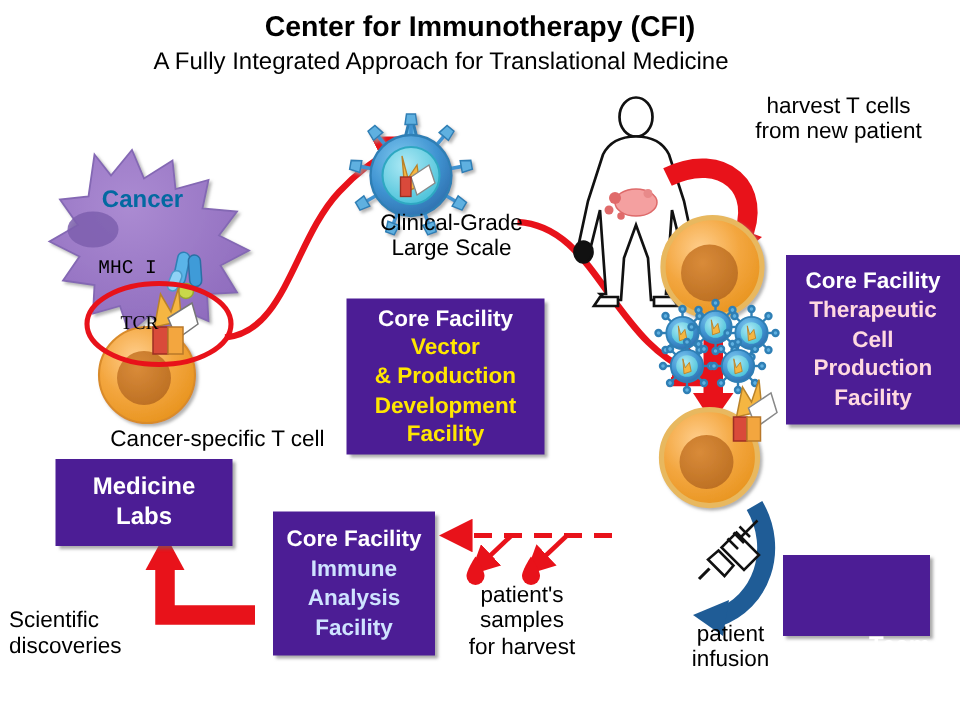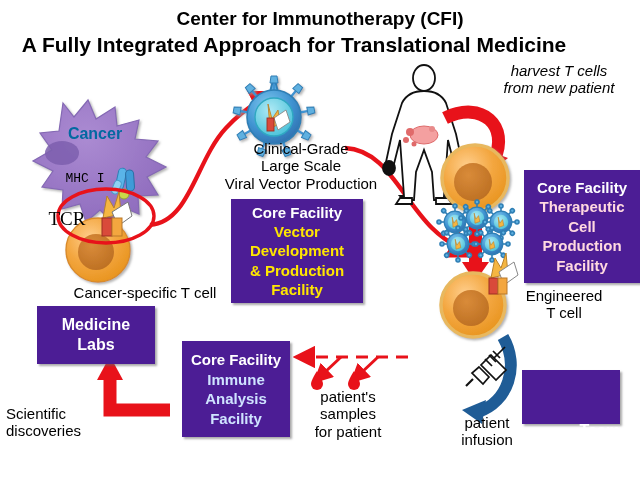--- a/index.html
+++ b/index.html
@@ -14,21 +14,21 @@
   #stage{position:absolute;left:0;top:0;width:640px;height:480px;}
   .lbl{position:absolute;text-align:center;line-height:1.12;color:#000;}
 
   
   #title-main{
     left:0;top:8px;width:640px;
     font-size:19px;font-weight:bold;letter-spacing:0px;
   }
   #title-sub{
     left:0;top:33px;width:588px;
-    font-size:21px;font-weight:bold;
+    font-size:16px;font-weight:normal;
   }
 
   
   .box{
     position:absolute;
     background:#4c1d95;
     box-shadow:2px 2px 2px rgba(100,100,100,.55);
     color:#fff;
     font-weight:bold;
     text-align:center;
@@ -442,68 +442,63 @@
     </g>
 
     <path d="M170,410 L110,410 L110,375" fill="none" stroke="#e8121a" stroke-width="13" stroke-linejoin="miter"></path>
     <polygon points="97,380 110,356 123,380" fill="#e8121a"></polygon>
   </svg>
 
   <div class="plain" style="left:40px;top:125px;width:110px;font-size:16px;font-weight:bold;color:#0369a1;">Cancer</div>
 
   <div class="plain" style="left:50px;top:172px;width:70px;font-size:13px;font-family:Liberation Mono, monospace;">MHC I</div>
 
-  <div class="plain" style="left:42px;top:208px;width:50px;font-size:19px;font-family:'Liberation Serif',serif;">TCR</div>
+  <div class="plain" style="left:68px;top:208px;width:50px;font-size:13px;font-family:'Liberation Serif',serif;">TCR</div>
 
   <div class="plain" style="left:0px;top:284px;width:194px;font-size:15px;margin-left:48px;">
     <span>Cancer-specific T cell</span>
   </div>
 
   <div class="plain" style="left:196px;top:140px;width:210px;font-size:15px;">
     <span class="ln">Clinical-Grade</span><br>
     <span class="ln">Large Scale</span><br>
-    <span class="ln">Viral Vector Production</span>
-  </div>
-
-  <div class="plain" style="left:478px;top:62px;width:162px;font-size:15px;font-style:italic;">
+  </div>
+
+  <div class="plain" style="left:478px;top:62px;width:162px;font-size:15px;">
     <span>harvest T cells</span><br>
     <span>from new patient</span>
   </div>
 
-  <div class="plain" style="left:509px;top:287px;width:110px;font-size:15px;">
-    <span>Engineered</span><br>
-    <span>T cell</span>
-  </div>
 
   <div class="plain" style="left:437px;top:414px;width:100px;font-size:15px;">
     <span>patient</span><br>
     <span>infusion</span>
   </div>
 
   <div class="plain" style="left:298px;top:388px;width:100px;font-size:15px;">
     <span>patient's</span><br>
     <span>samples</span><br>
-    <span>for patient</span>
+    <span>for harvest</span>
   </div>
 
   <div class="plain" style="left:6px;top:405px;width:100px;font-size:15px;text-align:left;">
     <span>Scientific</span><br>
     <span>discoveries</span>
   </div>
 
   <div class="box" id="box-research" style="left:37px;top:306px;width:118px;height:58px;font-size:16px;line-height:1.22;">
     <span class="ln">Medicine</span>
     <span class="ln">Labs</span>
   </div>
 
   <div class="box" id="box-vector" style="left:231px;top:199px;width:132px;height:104px;font-size:15px;line-height:1.28;">
     <span class="ln" style="color:#ffffff">Core Facility</span>
     <span class="ln" style="color:#ffe600">Vector</span>
+    <span class="ln" style="color:#ffe600">&amp; Production</span>
     <span class="ln" style="color:#ffe600">Development</span>
-    <span class="ln" style="color:#ffe600">&amp; Production</span>
     <span class="ln" style="color:#ffe600">Facility</span>
   </div>
 
   <div class="box" id="box-therapeutic" style="left:524px;top:170px;width:116px;height:113px;font-size:15px;line-height:1.3;">
     <span class="ln" style="color:#ffffff">Core Facility</span>
     <span class="ln" style="color:#ffd9e0">Therapeutic</span>
     <span class="ln" style="color:#ffd9e0">Cell</span>
     <span class="ln" style="color:#ffd9e0">Production</span>
     <span class="ln" style="color:#ffd9e0">Facility</span>
   </div>

